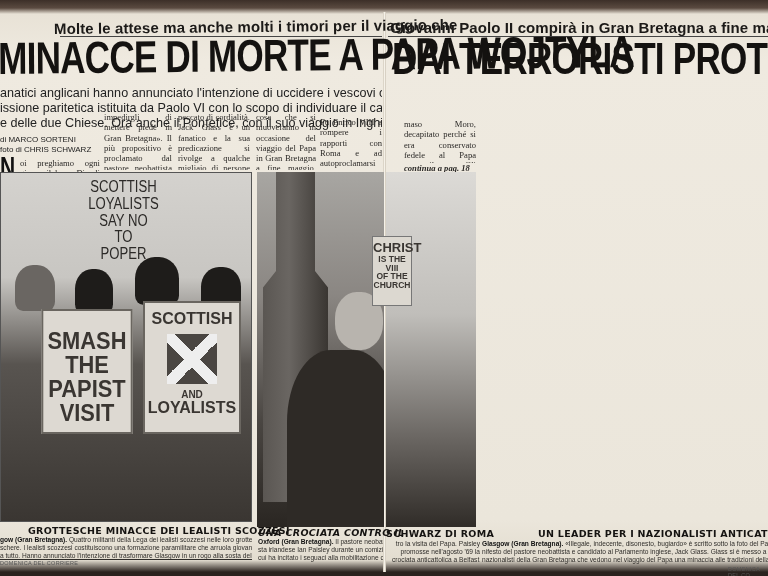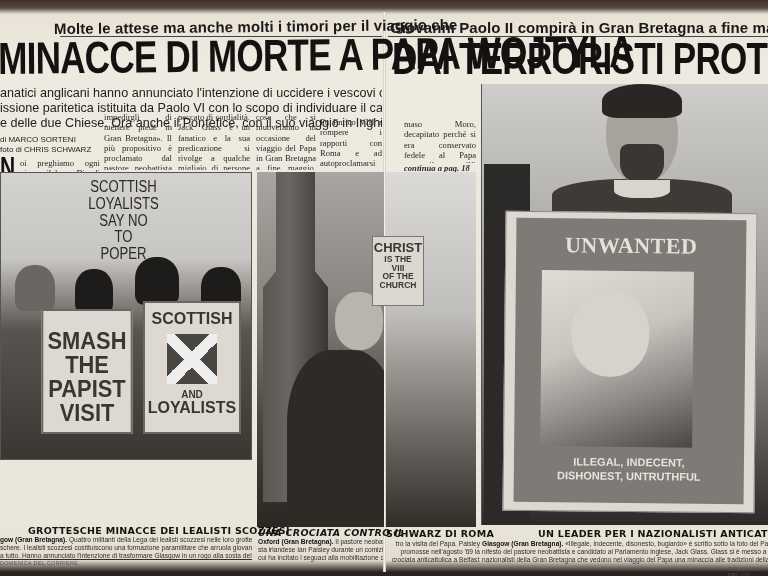--- a/index.html
+++ b/index.html
@@ -27,41 +27,41 @@
   .byline { position: absolute; left: 0; top: 135px; width: 98px; font-size: 8px; line-height: 9.5px; color: #222; }
   .byline b { font-weight: normal; }
   .dropcap { position: absolute; left: 0; top: 150px; font-weight: bold; font-size: 30px; color: #111; transform: scaleX(0.7); transform-origin: left top; }
 
   .col { position: absolute; font-family: "Liberation Serif", serif; font-size: 8.6px; line-height: 10.3px; color: #2a2826; text-align: justify; overflow: hidden; }
 
   .right-lead { position: absolute; left: 388px; top: 83px; width: 96px; font-size: 12.6px; line-height: 14px; color: #222; }
   .continua { font-style: italic; font-weight: bold; text-align: left; display: block; }
 
   .photo { position: absolute; overflow: hidden; }
-  .ph1 { left: 0; top: 172px; width: 252px; height: 288px;
+  .ph1 { left: 0; top: 172px; width: 252px; height: 350px;
     background: linear-gradient(180deg, #d4d2ce 0%, #c8c6c2 30%, #585450 55%, #3a3632 100%); border: 1px solid #555; }
   .ph2 { left: 257px; top: 172px; width: 127px; height: 355px;
     background: linear-gradient(180deg, #a8a6a2 0%, #8a8682 35%, #4a4642 70%, #2a2622 100%); }
   .ph3 { left: 386px; top: 172px; width: 90px; height: 355px;
     background: linear-gradient(180deg, #dcdad6 0%, #c0beba 40%, #6a6662 75%, #302c28 100%); }
   .ph4 { left: 481px; top: 84px; width: 287px; height: 441px;
     background: linear-gradient(180deg, #cfcdc9 0%, #b8b6b2 25%, #8a8682 60%, #2c2a28 100%); border-left: 1px solid #555; }
 
   .sign { position: absolute; background: #ddd9d2; border: 2px solid #6a6660; color: #3a3632; font-weight: bold; text-align: center; line-height: 1.05; font-family: "Liberation Sans", sans-serif; }
   .sign-say { left: 70px; top: 6px; width: 105px; height: 100px; background: transparent; border: none; font-size: 16px; font-weight: normal; color: #2c2a28; transform: scaleX(0.82); }
   .sign-smash { left: 38px; top: 136px; width: 96px; height: 125px; font-size: 23px; padding-top: 18px; transform: scaleX(0.95); }
   .sign-scottish { left: 142px; top: 128px; width: 98px; height: 133px; font-size: 16px; padding-top: 8px; }
   .sign-scottish .cross { width: 50px; height: 50px; margin: 6px auto; background:
      linear-gradient(45deg, transparent 42%, #eee 42%, #eee 58%, transparent 58%),
      linear-gradient(-45deg, transparent 42%, #eee 42%, #eee 58%, transparent 58%), #4a4642; }
   .sign-scottish .small { font-size: 10px; }
 
   .hood { position: absolute; border-radius: 45% 45% 20% 20%; background: #1e1c1a; }
 
-  .sign-christ { left: 372px; top: 236px; width: 52px; height: 70px; font-size: 8.5px; padding-top: 4px; background: #dcd8d0; border: 1px solid #777; }
+  .sign-christ { left: 372px; top: 236px; width: 40px; height: 70px; font-size: 8.5px; padding-top: 4px; background: #dcd8d0; border: 1px solid #777; }
   .sign-christ .big { font-size: 13px; }
   .sign-blas { left: 400px; top: 286px; width: 55px; height: 64px; font-size: 8px; padding-top: 12px; background: #d2cec6; border: 1px solid #777; }
 
   .tower { position: absolute; left: 6px; top: 0; width: 65px; height: 330px; background: linear-gradient(90deg, #5a5652, #6a6662 40%, #3a3632); clip-path: polygon(20% 0, 80% 0, 80% 30%, 100% 35%, 100% 100%, 0 100%, 0 35%, 20% 30%); }
   .paisley-head { position: absolute; left: 78px; top: 120px; width: 48px; height: 58px; border-radius: 45%; background: #b8b4ae; }
   .paisley-body { position: absolute; left: 30px; top: 178px; width: 110px; height: 180px; border-radius: 40% 40% 0 0; background: #2e2a26; }
 
   .glass-head { position: absolute; left: 124px; top: 4px; width: 72px; height: 96px; border-radius: 45% 45% 50% 50%; background: #a6a29c; }
   .glass-hair { position: absolute; left: 120px; top: 0; width: 80px; height: 34px; border-radius: 50% 50% 20% 20%; background: #2a2624; }
   .glass-beard { position: absolute; left: 138px; top: 60px; width: 44px; height: 40px; border-radius: 20% 20% 50% 50%; background: #3a3634; }
@@ -149,40 +149,20 @@
   </div>
   <div class="photo ph3"></div>
   <div class="sign sign-christ">
     <div class="big">CHRIST</div>
     <div>IS THE</div>
     <div>VIII</div>
     <div>OF THE</div>
     <div>CHURCH</div>
   </div>
 
-  <div class="photo ph4">
-    <div style="position:absolute;left:2px;top:80px;width:46px;height:360px;background:#2c2a28;"></div>
-    <div class="glass-body"></div>
-    <div class="glass-head"></div>
-    <div class="glass-hair"></div>
-    <div class="glass-beard"></div>
-    <div class="collar"></div>
-    <div class="unwanted-poster">
-      <div class="unwanted-inner">
-        <div class="unwanted-title">UNWANTED</div>
-        <div class="pope-photo">
-          <div class="pope-head"></div>
-        </div>
-        <div class="unwanted-caption">
-          <div>ILLEGAL, INDECENT,</div>
-          <div>DISHONEST, UNTRUTHFUL</div>
-        </div>
-      </div>
-    </div>
-  </div>
 
   <div class="cap-title" style="left:28px;top:525px;">GROTTESCHE MINACCE DEI LEALISTI SCOZZESI</div>
   <div class="cap-text" style="left:0;top:536px;width:252px;">
     <div><b>gow (Gran Bretagna).</b> <span>Quattro militanti della Lega dei lealisti scozzesi nelle loro grottesche ma-</span></div>
     <div>schere. I lealisti scozzesi costituiscono una formazione paramilitare che arruola giovani fanatici pronti</div>
     <div class="underline">a tutto. Hanno annunciato l'intenzione di trasformare Glasgow in un rogo alla sosta del Papa nella città.</div>
   </div>
 
   <div class="cap-title" style="left:258px;top:527px;font-style:italic;">UNA CROCIATA CONTRO IL</div>
   <div class="cap-text" style="left:258px;top:538px;width:125px;">

